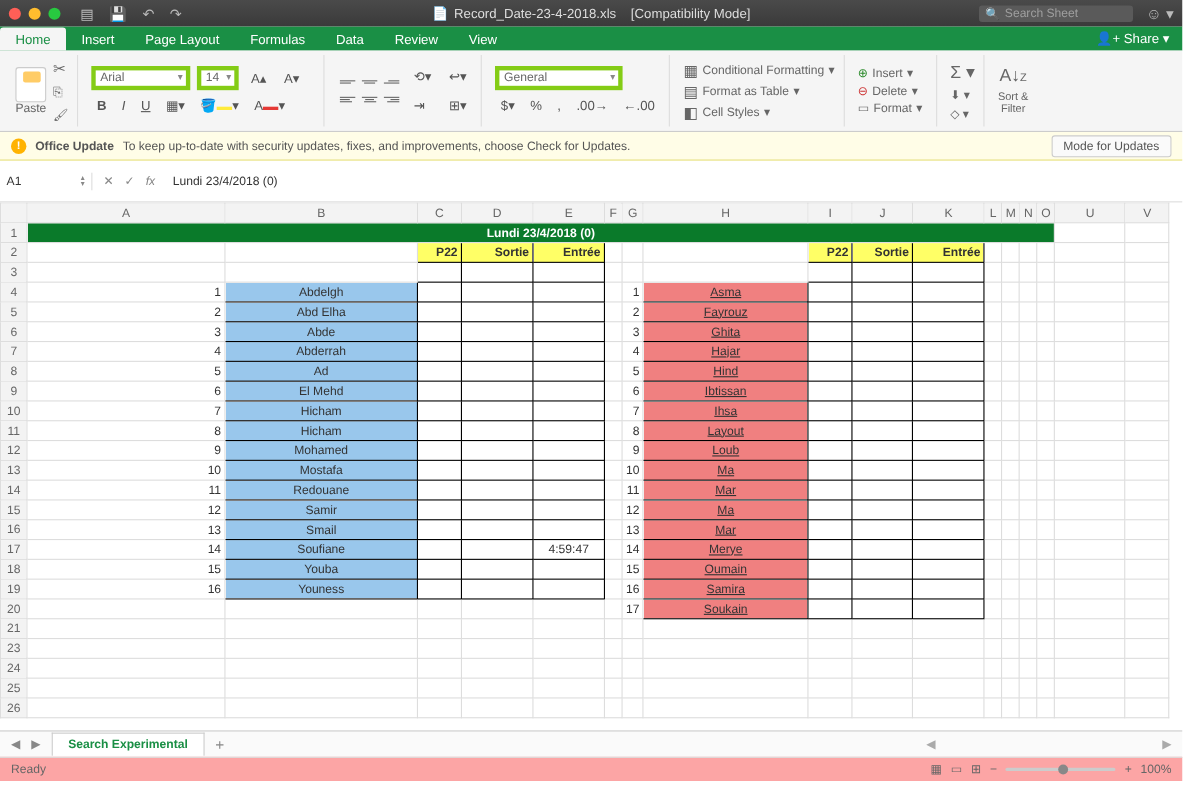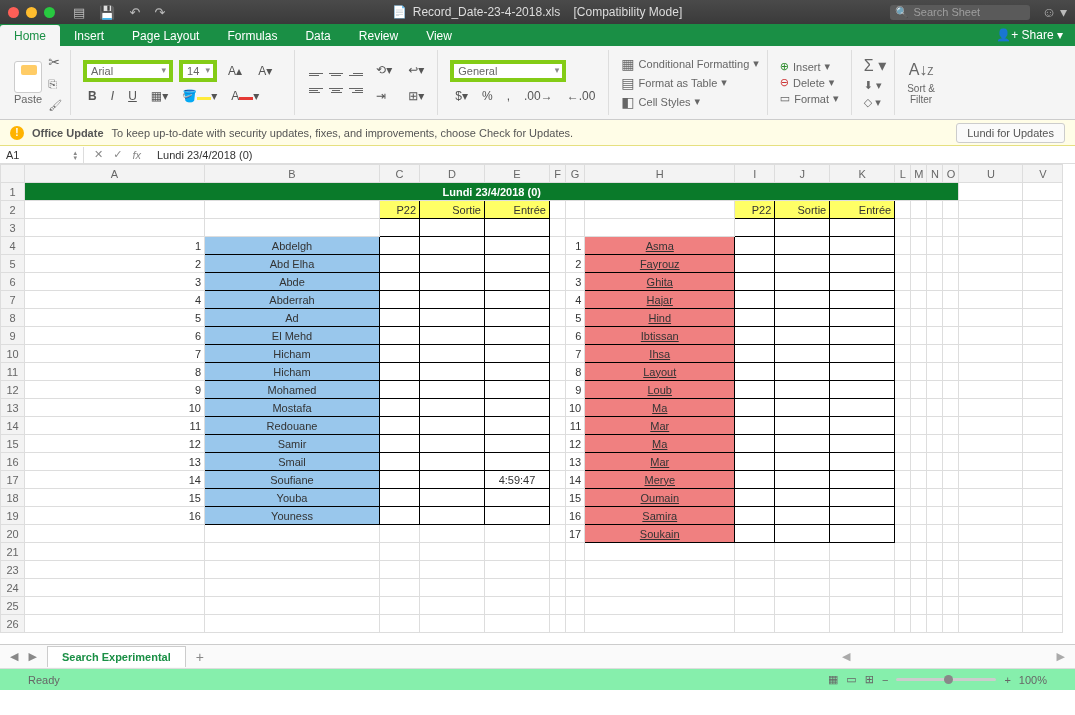--- a/index.html
+++ b/index.html
@@ -47,50 +47,50 @@
 .big-grp .row{display:flex;align-items:center;gap:4px;white-space:nowrap;}
 .insert-grp .row{font-size:11px;}
 .sigma{font-size:16px;}
 
 
 .update-bar{height:26px;background:#fffde7;border-bottom:1px solid #e6e080;display:flex;align-items:center;padding:0 10px;font-size:11px;color:#555;gap:8px;}
 .update-bar .warn{width:14px;height:14px;border-radius:50%;background:#ffb300;color:#fff;font-size:10px;display:flex;align-items:center;justify-content:center;font-weight:bold;}
 .update-bar .btn{margin-left:auto;background:#fafafa;border:1px solid #ccc;border-radius:3px;padding:3px 10px;font-size:11px;}
 
 
-.fbar{height:18px;display:flex;align-items:center;border-bottom:1px solid #ddd;font-size:11px;}
+.fbar{height:38px;display:flex;align-items:center;border-bottom:1px solid #ddd;font-size:11px;}
 .namebox{width:84px;padding:2px 6px;border-right:1px solid #ddd;display:flex;align-items:center;justify-content:space-between;}
 .namebox .arrows{display:flex;flex-direction:column;line-height:5px;font-size:7px;color:#888;}
 .fx-icons{padding:0 10px;display:flex;gap:10px;color:#888;align-items:center;}
 .fx-content{padding:0 6px;}
 
 
 .grid-wrap{height:480px;overflow:auto;position:relative;}
 .gtable{border-collapse:collapse;table-layout:fixed;}
 .gtable th,.gtable td{border:1px solid #ddd;height:18px;font-size:11px;padding:0 3px;overflow:hidden;white-space:nowrap;text-align:right;}
 .gtable th{background:#f3f3f3;font-weight:normal;text-align:center;color:#666;position:sticky;top:0;}
 .gtable th.rowhdr, .gtable td.rowhdr{background:#f3f3f3;text-align:center;color:#666;position:sticky;left:0;width:24px;}
 .corner{background:#f3f3f3;}
 .merged-title{background:#0a7a2a;color:#fff;text-align:center!important;font-weight:bold;}
-.yellow-hdr{background:#ffff66!important;text-align:center;font-weight:normal;border:1px solid #000!important;}
+.yellow-hdr{background:#ffff66!important;text-align:center;font-weight:bold;border:1px solid #000!important;}
 .blue-cell{background:#99c7ec;text-align:center!important;border:1px solid #000!important;}
 .red-cell{background:#f08080;text-align:center!important;border:1px solid #000!important;text-decoration:underline;}
 .idx{text-align:right!important;font-size:10px;}
 .data-cell{border:1px solid #000!important;background:#fff;}
 .ctr{text-align:center!important;}
 
 
 .sheet-tabs{height:24px;border-top:1px solid #ccc;display:flex;align-items:center;background:#fafafa;font-size:11px;}
 .sheet-nav{padding:0 10px;display:flex;gap:10px;color:#888;}
 .sheet-tab{padding:4px 14px;border:1px solid #ccc;border-bottom:none;background:#fff;color:#1a8f45;font-weight:bold;}
 .sheet-add{padding:4px 10px;color:#888;font-size:14px;}
 .sheet-scroll{margin-left:auto;padding:0 10px;color:#aaa;}
 
 
-.statusbar{height:22px;background:#86efac;border-top:1px solid #ddd;display:flex;align-items:center;padding:0 28px;font-size:11px;color:#666;gap:14px;}
+.statusbar{height:22px;background:#fca5a5;border-top:1px solid #ddd;display:flex;align-items:center;padding:0 10px;font-size:11px;color:#666;gap:14px;}
 .statusbar .views{margin-left:auto;display:flex;gap:8px;align-items:center;}
 .zoom-slider{width:100px;height:3px;background:#ccc;position:relative;border-radius:2px;}
 .zoom-slider:before{content:"";position:absolute;left:48%;top:-3px;width:9px;height:9px;background:#888;border-radius:50%;}
 </style>
 </head>
 <body>
 
 <div class="titlebar">
   <div class="traffic">
     <span class="tl-red"></span>
@@ -226,21 +226,21 @@
     <div style="font-size:16px;">A↓<span style="font-size:10px">Z</span></div>
     <div style="white-space:pre;font-size:10px;">Sort &amp;
 Filter</div>
   </div>
 </div>
 
 <div class="update-bar">
   <span class="warn">!</span>
   <b>Office Update</b>
   <span>To keep up-to-date with security updates, fixes, and improvements, choose Check for Updates.</span>
-  <span class="btn">Lundi for Updates</span>
+  <span class="btn">Mode for Updates</span>
 </div>
 
 <div class="fbar">
   <div class="namebox">
     <span>A1</span>
     <span class="arrows">
         <span>▴</span>
         <span>▾</span>
       </span>
   </div>

